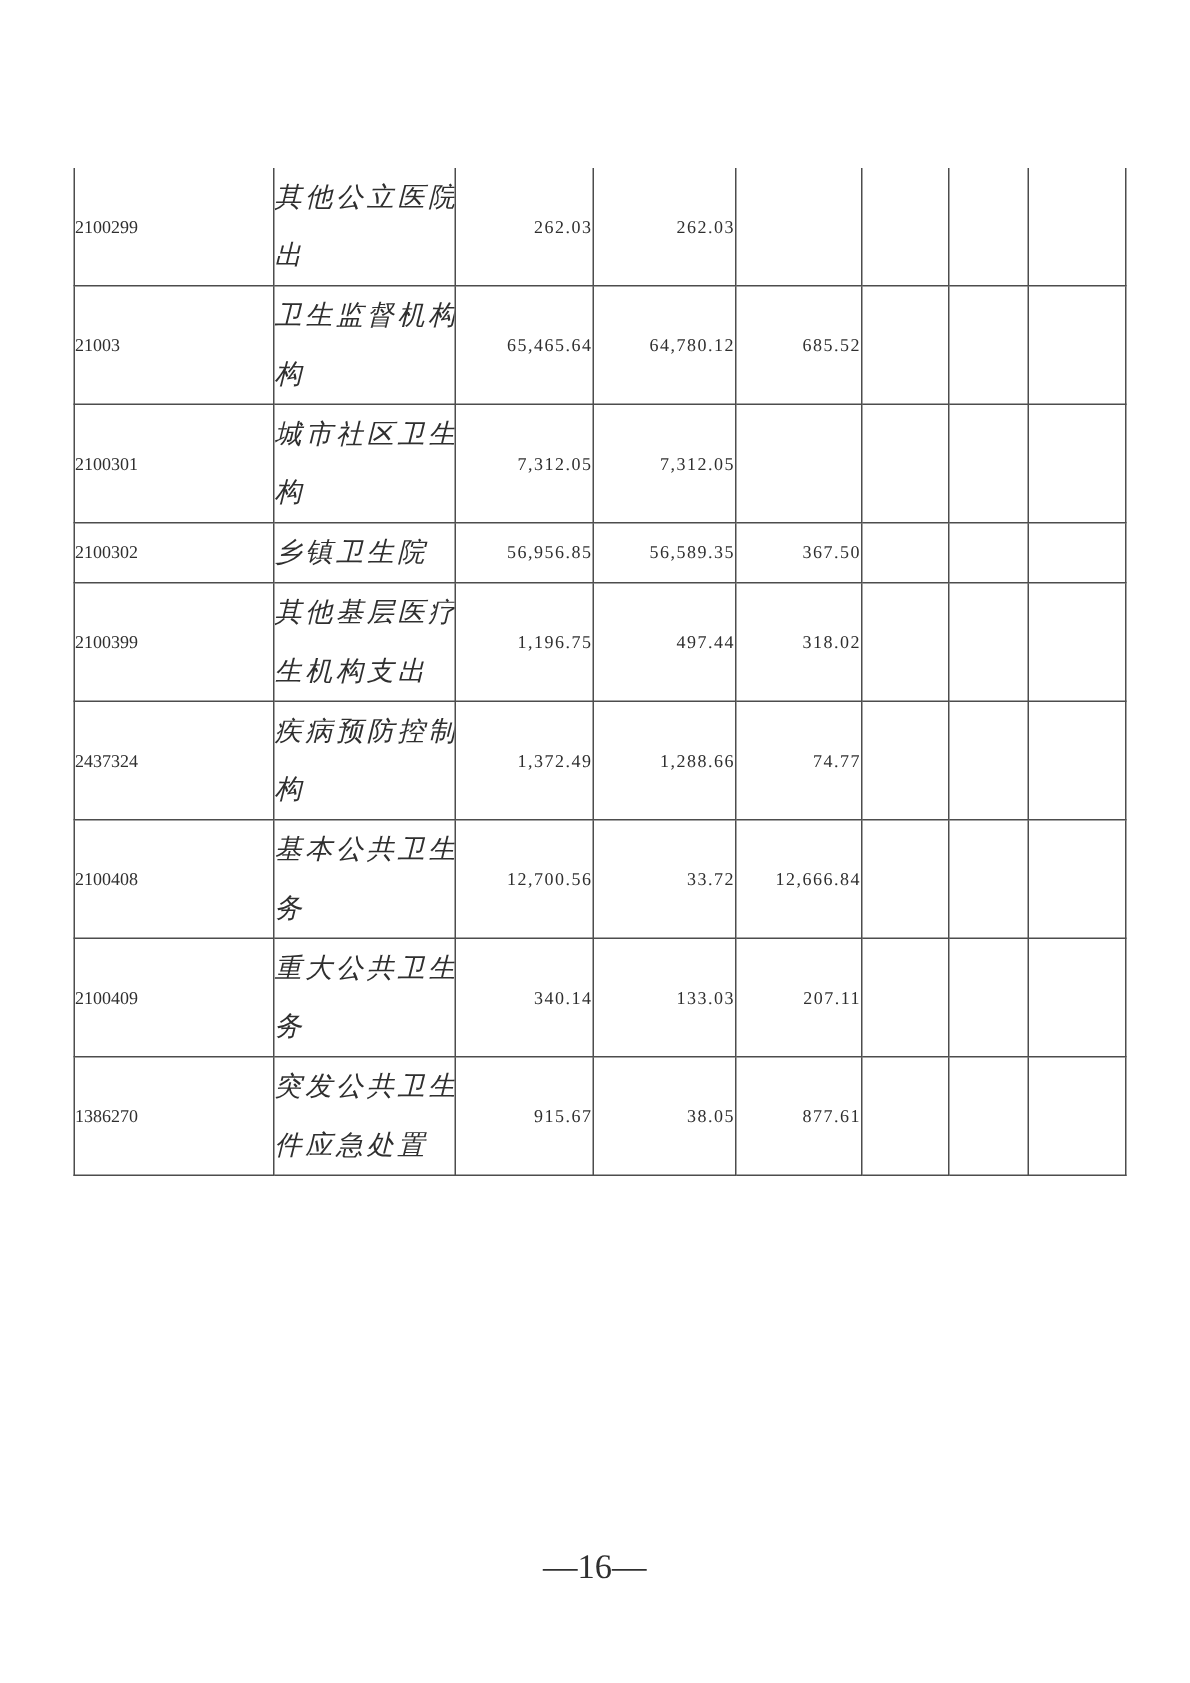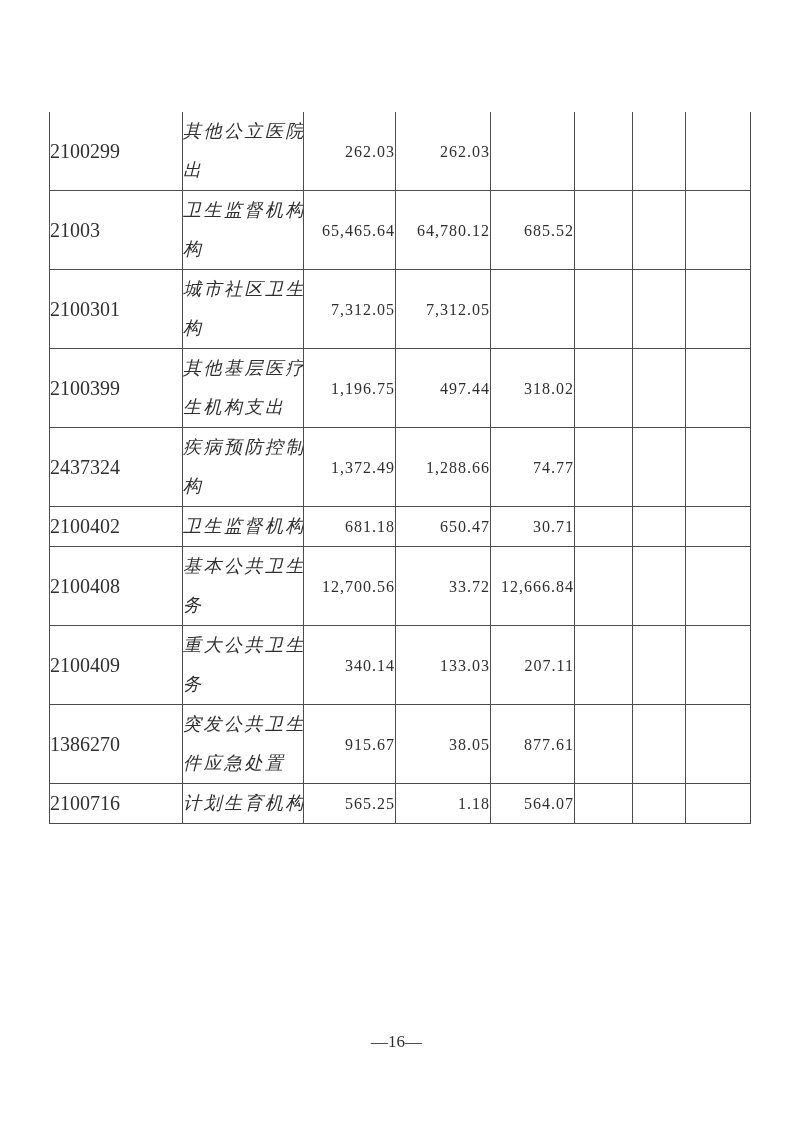--- a/index.html
+++ b/index.html
@@ -20,45 +20,45 @@
   }
   table.budget-table td {
     border: 1px solid #4d4d4d;
     vertical-align: middle;
     line-height: 39px;
     padding: 0;
     overflow: hidden;
   }
   table.budget-table tr:first-child td { border-top: none; }
   td.code-cell {
-    font-size: 20px;
+    font-size: 12px;
     text-align: left;
     padding-left: 2px;
   }
   td.name-cell {
     font-size: 18px;
     letter-spacing: 2.5px;
     text-align: left;
     padding-left: 3px;
     white-space: pre;
     font-style: italic;
   }
   td.value-cell {
-    font-size: 16px;
+    font-size: 12px;
     text-align: right;
     padding-right: 2px;
     letter-spacing: 1px;
   }
   td.empty-cell { }
   .page-footer {
     position: absolute;
     top: 1032px; left: 0;
     width: 100%;
     text-align: center;
-    font-size: 17px;
+    font-size: 23px;
     color: #2f2f2f;
   }
 </style>
 </head>
 <body>
 
 <div class="page">
 
   <table class="budget-table">
     <colgroup>
@@ -101,20 +101,30 @@
     <td class="name-cell">城市社区卫生机
 构</td>
     <td class="value-cell">7,312.05</td>
     <td class="value-cell">7,312.05</td>
     <td class="value-cell"></td>
     <td class="empty-cell"></td>
     <td class="empty-cell"></td>
     <td class="empty-cell"></td>
   </tr>
 
+  <tr>
+    <td class="code-cell">2100302</td>
+    <td class="name-cell">乡镇卫生院</td>
+    <td class="value-cell">56,956.85</td>
+    <td class="value-cell">56,589.35</td>
+    <td class="value-cell">367.50</td>
+    <td class="empty-cell"></td>
+    <td class="empty-cell"></td>
+    <td class="empty-cell"></td>
+  </tr>
 
   <tr>
     <td class="code-cell">2100399</td>
     <td class="name-cell">其他基层医疗卫
 生机构支出</td>
     <td class="value-cell">1,196.75</td>
     <td class="value-cell">497.44</td>
     <td class="value-cell">318.02</td>
     <td class="empty-cell"></td>
     <td class="empty-cell"></td>
@@ -127,30 +137,20 @@
     <td class="name-cell">疾病预防控制机
 构</td>
     <td class="value-cell">1,372.49</td>
     <td class="value-cell">1,288.66</td>
     <td class="value-cell">74.77</td>
     <td class="empty-cell"></td>
     <td class="empty-cell"></td>
     <td class="empty-cell"></td>
   </tr>
 
-  <tr>
-    <td class="code-cell">2100402</td>
-    <td class="name-cell">卫生监督机构</td>
-    <td class="value-cell">681.18</td>
-    <td class="value-cell">650.47</td>
-    <td class="value-cell">30.71</td>
-    <td class="empty-cell"></td>
-    <td class="empty-cell"></td>
-    <td class="empty-cell"></td>
-  </tr>
 
 
   <tr>
     <td class="code-cell">2100408</td>
     <td class="name-cell">基本公共卫生服
 务</td>
     <td class="value-cell">12,700.56</td>
     <td class="value-cell">33.72</td>
     <td class="value-cell">12,666.84</td>
     <td class="empty-cell"></td>
@@ -176,27 +176,17 @@
 件应急处置</td>
     <td class="value-cell">915.67</td>
     <td class="value-cell">38.05</td>
     <td class="value-cell">877.61</td>
     <td class="empty-cell"></td>
     <td class="empty-cell"></td>
     <td class="empty-cell"></td>
   </tr>
 
 
-  <tr>
-    <td class="code-cell">2100716</td>
-    <td class="name-cell">计划生育机构</td>
-    <td class="value-cell">565.25</td>
-    <td class="value-cell">1.18</td>
-    <td class="value-cell">564.07</td>
-    <td class="empty-cell"></td>
-    <td class="empty-cell"></td>
-    <td class="empty-cell"></td>
-  </tr>
 </tbody>
   </table>
 
   <div class="page-footer">—16—</div>
 </div>
 
 </body></html>

